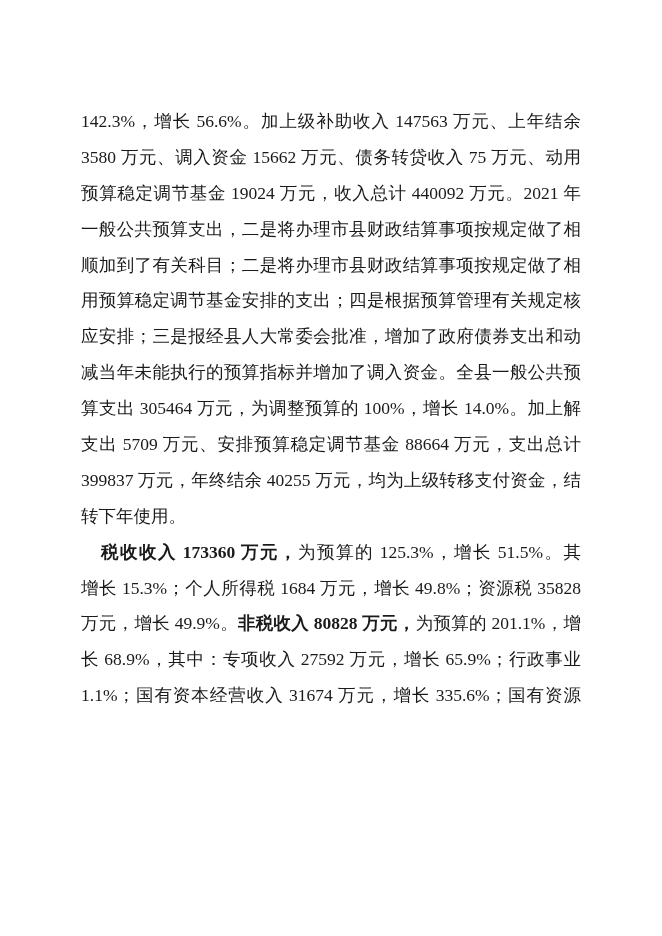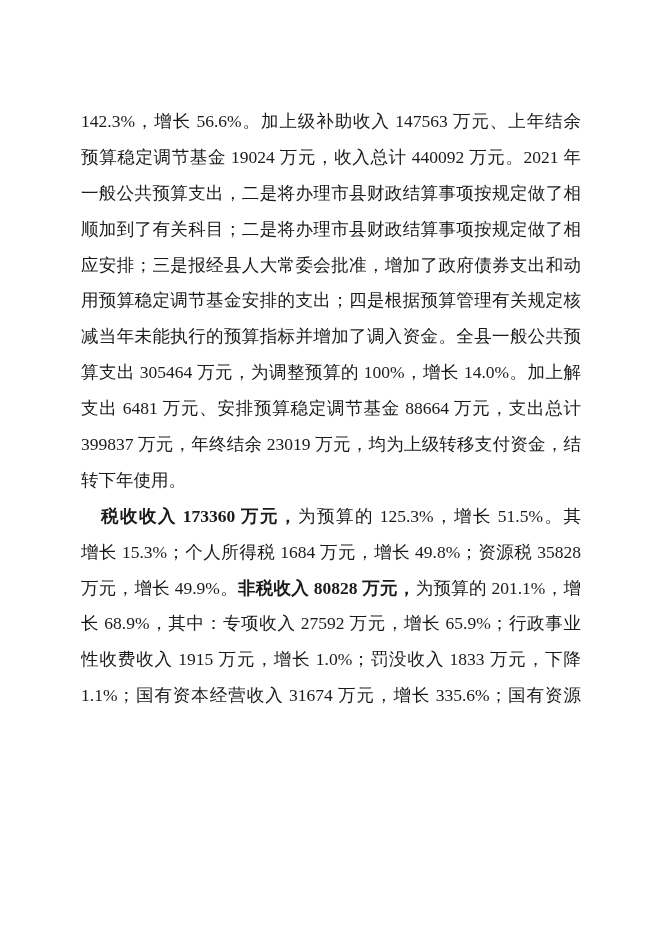--- a/index.html
+++ b/index.html
@@ -48,30 +48,30 @@
   .seg.bold {
     font-weight: 700;
   }
 </style>
 </head>
 <body>
 
 <div class="page">
   <div class="text-column" id="text-column">
       <div class="line justify"><span class="seg">142.3%，增长 56.6%。加上级补助收入 147563 万元、上年结余</span></div>
+      <div class="line justify"><span class="seg">3580 万元、调入资金 15662 万元、债务转贷收入 75 万元、动用</span></div>
       <div class="line justify"><span class="seg">预算稳定调节基金 19024 万元，收入总计 440092 万元。2021 年</span></div>
       <div class="line justify"><span class="seg">一般公共预算支出，二是将办理市县财政结算事项按规定做了相</span></div>
       <div class="line justify"><span class="seg">顺加到了有关科目；二是将办理市县财政结算事项按规定做了相</span></div>
+      <div class="line justify"><span class="seg">用预算稳定调节基金安排的支出；四是根据预算管理有关规定核</span></div>
       <div class="line justify"><span class="seg">应安排；三是报经县人大常委会批准，增加了政府债券支出和动</span></div>
-      <div class="line justify"><span class="seg">用预算稳定调节基金安排的支出；四是根据预算管理有关规定核</span></div>
       <div class="line justify"><span class="seg">减当年未能执行的预算指标并增加了调入资金。全县一般公共预</span></div>
       <div class="line justify"><span class="seg">算支出 305464 万元，为调整预算的 100%，增长 14.0%。加上解</span></div>
-      <div class="line justify"><span class="seg">支出 6481 万元、安排预算稳定调节基金 88664 万元，支出总计</span></div>
-      <div class="line justify"><span class="seg">399837 万元，年终结余 23019 万元，均为上级转移支付资金，结</span></div>
+      <div class="line justify"><span class="seg">支出 5709 万元、安排预算稳定调节基金 88664 万元，支出总计</span></div>
+      <div class="line justify"><span class="seg">399837 万元，年终结余 40255 万元，均为上级转移支付资金，结</span></div>
       <div class="line no-justify"><span class="seg">转下年使用。</span></div>
       <div class="line justify indent"><span class="seg bold">税收收入 173360 万元，</span><span class="seg">为预算的 125.3%，增长 51.5%。其</span></div>
       <div class="line justify"><span class="seg">增长 15.3%；个人所得税 1684 万元，增长 49.8%；资源税 35828</span></div>
       <div class="line justify"><span class="seg">万元，增长 49.9%。</span><span class="seg bold">非税收入 80828 万元，</span><span class="seg">为预算的 201.1%，增</span></div>
       <div class="line justify"><span class="seg">长 68.9%，其中：专项收入 27592 万元，增长 65.9%；行政事业</span></div>
-      <div class="line justify"><span class="seg">性收费收入 1915 万元，增长 1.0%；罚没收入 1833 万元，下降</span></div>
       <div class="line justify"><span class="seg">1.1%；国有资本经营收入 31674 万元，增长 335.6%；国有资源</span></div>
     </div>
 </div>
 
 </body></html>

